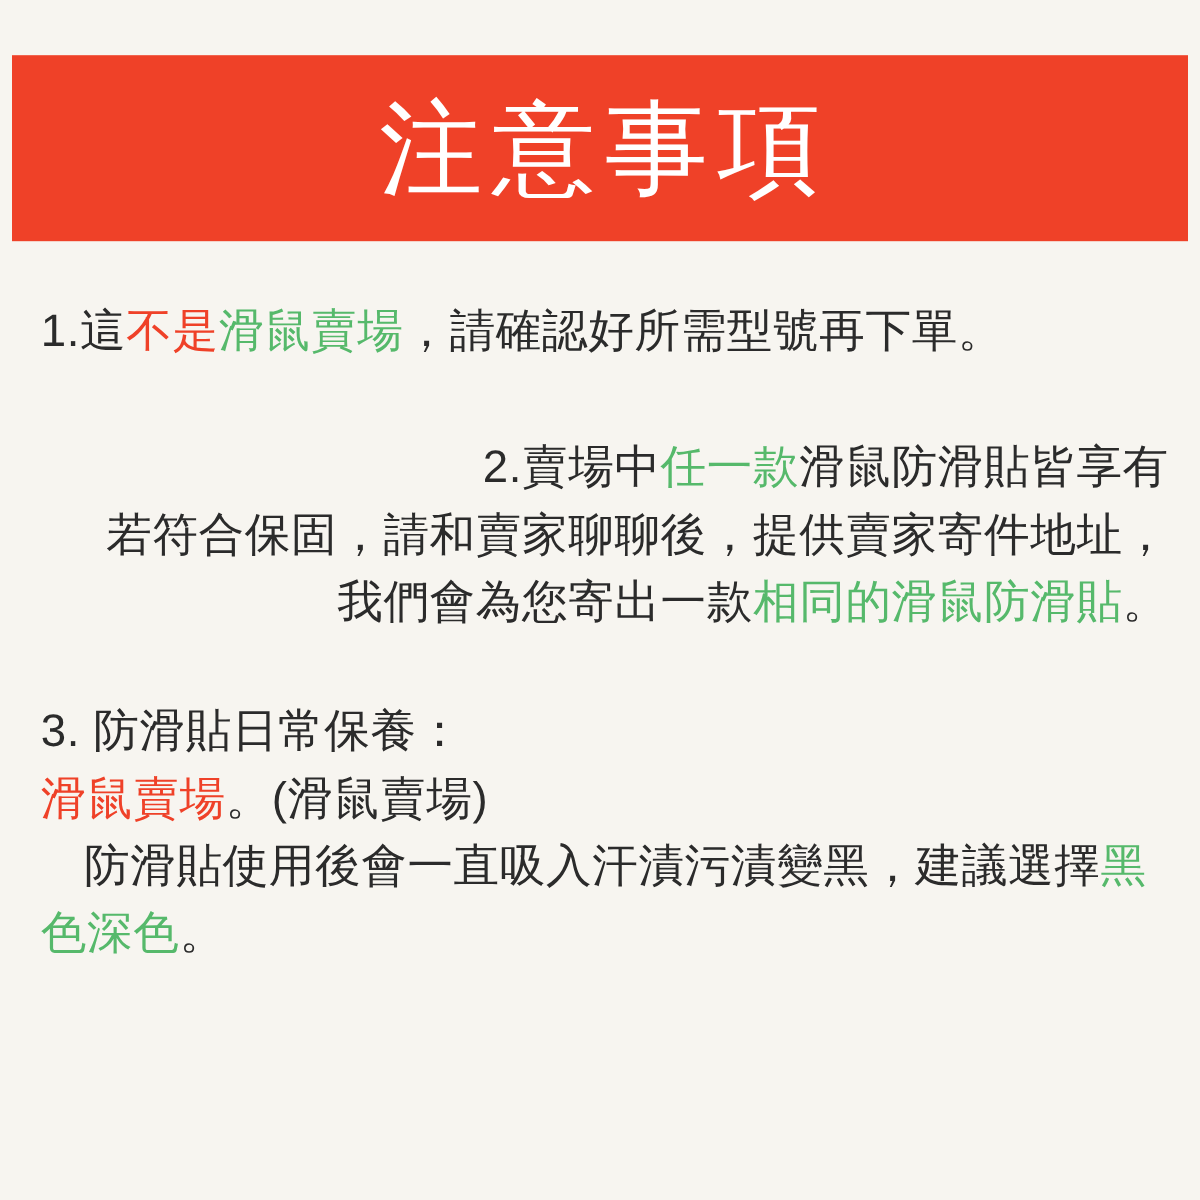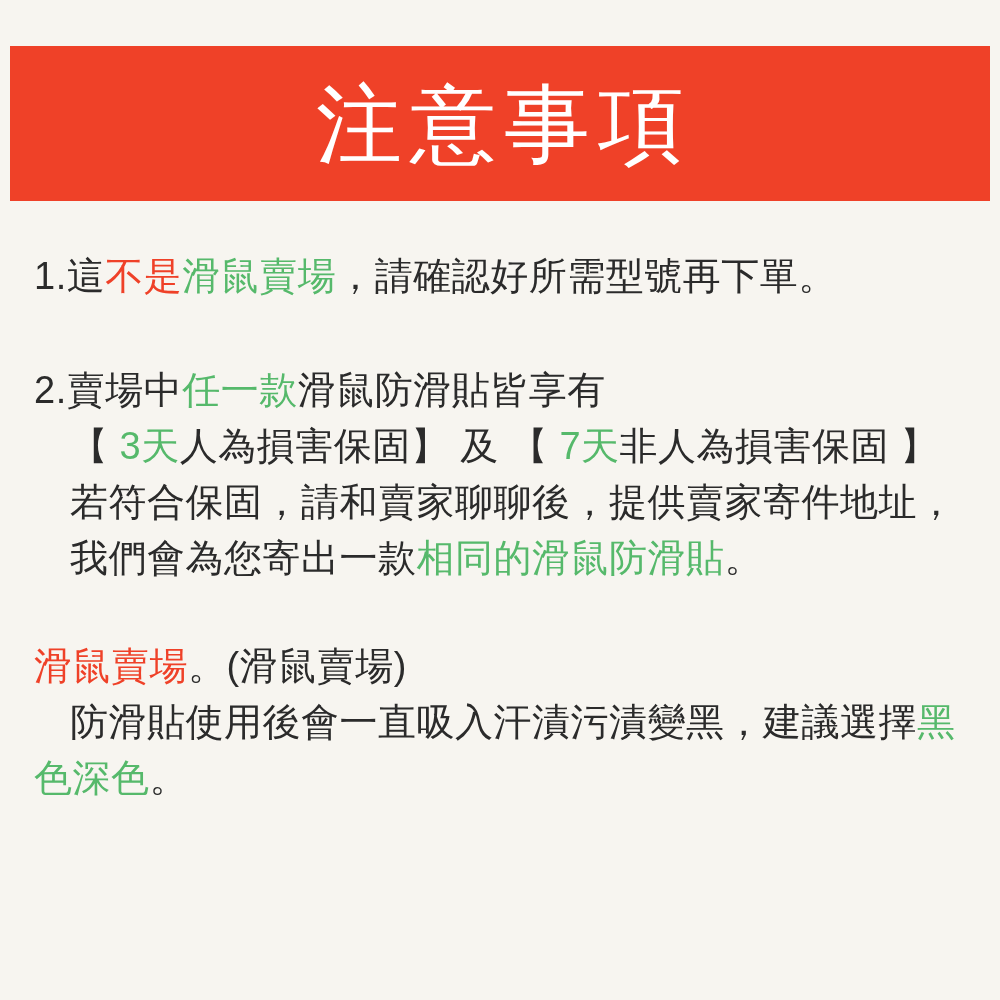--- a/index.html
+++ b/index.html
@@ -76,21 +76,21 @@
   .num {
     display: inline-block;
   }
 
   .red   { color: #ef4128; }
   .green { color: #56b96b; }
   .dark  { color: #2b2b2b; }
 
   
   #item1 { margin-bottom: 58px; }
-  #item2 { margin-bottom: 52px; }
+  #item2 { margin-bottom: 52px; text-align: right; }
   #item3 { margin-bottom: 0; }
 </style>
 </head>
 <body>
 
 <div class="page">
 
   <div class="banner">
     <div class="banner-title">注意事項</div>
   </div>
@@ -101,31 +101,31 @@
       <div class="line noindent">
         <span class="num">1.</span><span class="dark">這</span><span class="red">不是</span><span class="green">滑鼠賣場</span><span class="dark">，請確認好所需型號再下單。</span>
       </div>
     </div>
 
     <div class="item" id="item2">
       <div class="line noindent">
         <span class="num">2.</span><span class="dark">賣場中</span><span class="green">任一款</span><span class="dark">滑鼠防滑貼皆享有</span>
       </div>
       <div class="line indent">
-        <span class="dark">【 </span><span class="green">3天</span><span class="dark">人為損害保固】 及 【 </span><span class="green">7天</span><span class="dark">非人為損害保固 】</span>
-      </div>
-      <div class="line indent">
         <span class="dark">若符合保固，請和賣家聊聊後，提供賣家寄件地址，</span>
       </div>
       <div class="line indent">
         <span class="dark">我們會為您寄出一款</span><span class="green">相同的滑鼠防滑貼</span><span class="dark">。</span>
       </div>
     </div>
 
     <div class="item" id="item3">
+      <div class="line noindent">
+        <span class="num">3.</span><span class="dark"> 防滑貼日常保養：</span>
+      </div>
       <div class="line noindent">
         <span class="red">滑鼠賣場</span><span class="dark">。(滑鼠賣場)</span>
       </div>
       <div class="line indent">
         <span class="dark">防滑貼使用後會一直吸入汗漬污漬變黑，建議選擇</span><span class="green">黑</span>
       </div>
       <div class="line noindent">
         <span class="green">色深色</span><span class="dark">。</span>
       </div>
     </div>

